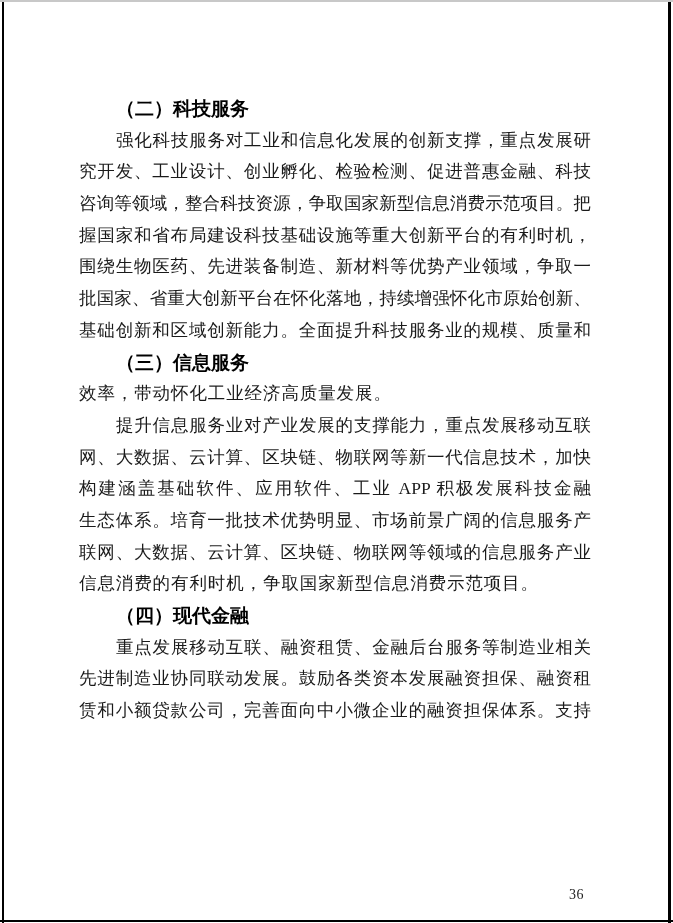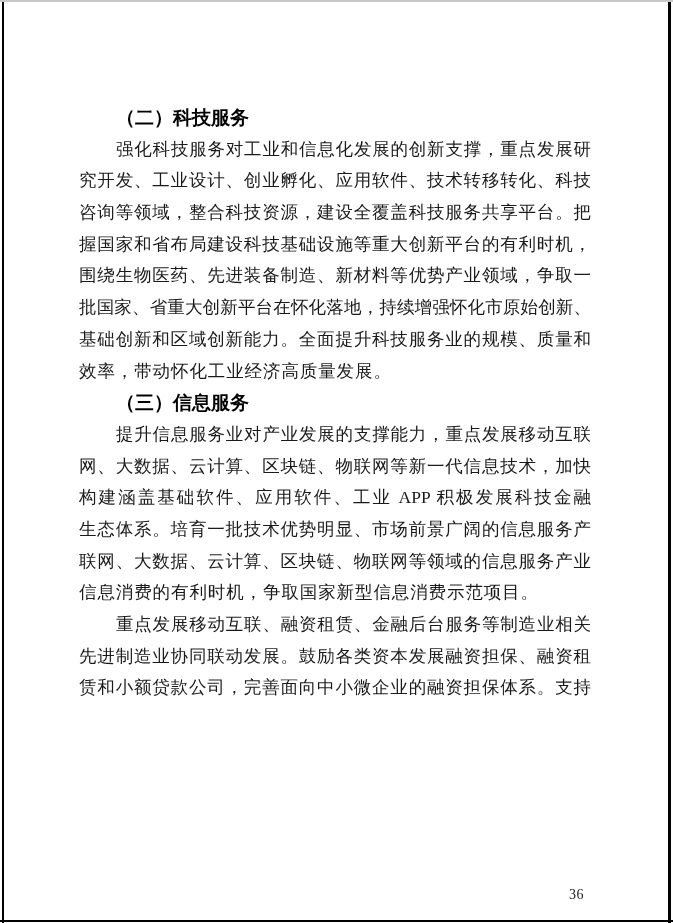--- a/index.html
+++ b/index.html
@@ -29,21 +29,21 @@
     position: absolute; top: 2px; bottom: 0; right: 2px; width: 3px;
     background: #000000;
   }
   .edge-bottom {
     position: absolute; bottom: 1px; left: 0; right: 0; height: 2px;
     background: #000000;
   }
   .content {
     position: absolute;
     left: 79px;
-    top: 102px;
+    top: 93px;
     width: 512px;
   }
   .line {
     height: 31.7px;
     line-height: 31.7px;
     font-size: 17.5px;
     color: #1a1a1a;
   }
   .line.justify {
     text-align: justify;
@@ -79,33 +79,34 @@
 
 <div class="page">
   <div class="edge-top"></div>
   <div class="edge-left"></div>
   <div class="edge-right"></div>
   <div class="edge-bottom"></div>
 
   <div class="content">
       <div class="line heading">（二）科技服务</div>
       <div class="line justify first">强化科技服务对工业和信息化发展的创新支撑，重点发展研</div>
-      <div class="line justify">究开发、工业设计、创业孵化、应用软件、技术转移转化、科技</div>
-      <div class="line justify">咨询等领域，整合科技资源，建设全覆盖科技服务共享平台。把</div>
+      <div class="line justify">究开发、工业设计、创业孵化、检验检测、促进普惠金融、科技</div>
+      <div class="line justify">咨询等领域，整合科技资源，争取国家新型信息消费示范项目。把</div>
       <div class="line justify">握国家和省布局建设科技基础设施等重大创新平台的有利时机，</div>
       <div class="line justify">围绕生物医药、先进装备制造、新材料等优势产业领域，争取一</div>
       <div class="line justify">批国家、省重大创新平台在怀化落地，持续增强怀化市原始创新、</div>
       <div class="line justify">基础创新和区域创新能力。全面提升科技服务业的规模、质量和</div>
+      <div class="line heading">（三）信息服务</div>
       <div class="line plain">效率，带动怀化工业经济高质量发展。</div>
-      <div class="line heading">（三）信息服务</div>
       <div class="line justify first">提升信息服务业对产业发展的支撑能力，重点发展移动互联</div>
       <div class="line justify">网、大数据、云计算、区块链、物联网等新一代信息技术，加快</div>
       <div class="line justify">构建涵盖基础软件、应用软件、工业 APP 积极发展科技金融</div>
       <div class="line justify">生态体系。培育一批技术优势明显、市场前景广阔的信息服务产</div>
       <div class="line justify">联网、大数据、云计算、区块链、物联网等领域的信息服务产业</div>
       <div class="line plain">信息消费的有利时机，争取国家新型信息消费示范项目。</div>
+      <div class="line heading">（四）现代金融</div>
       <div class="line justify first">重点发展移动互联、融资租赁、金融后台服务等制造业相关</div>
       <div class="line justify">先进制造业协同联动发展。鼓励各类资本发展融资担保、融资租</div>
       <div class="line justify">赁和小额贷款公司，完善面向中小微企业的融资担保体系。支持</div>
     </div>
 
   <div class="page-number">36</div>
 </div>
 
 </body></html>

